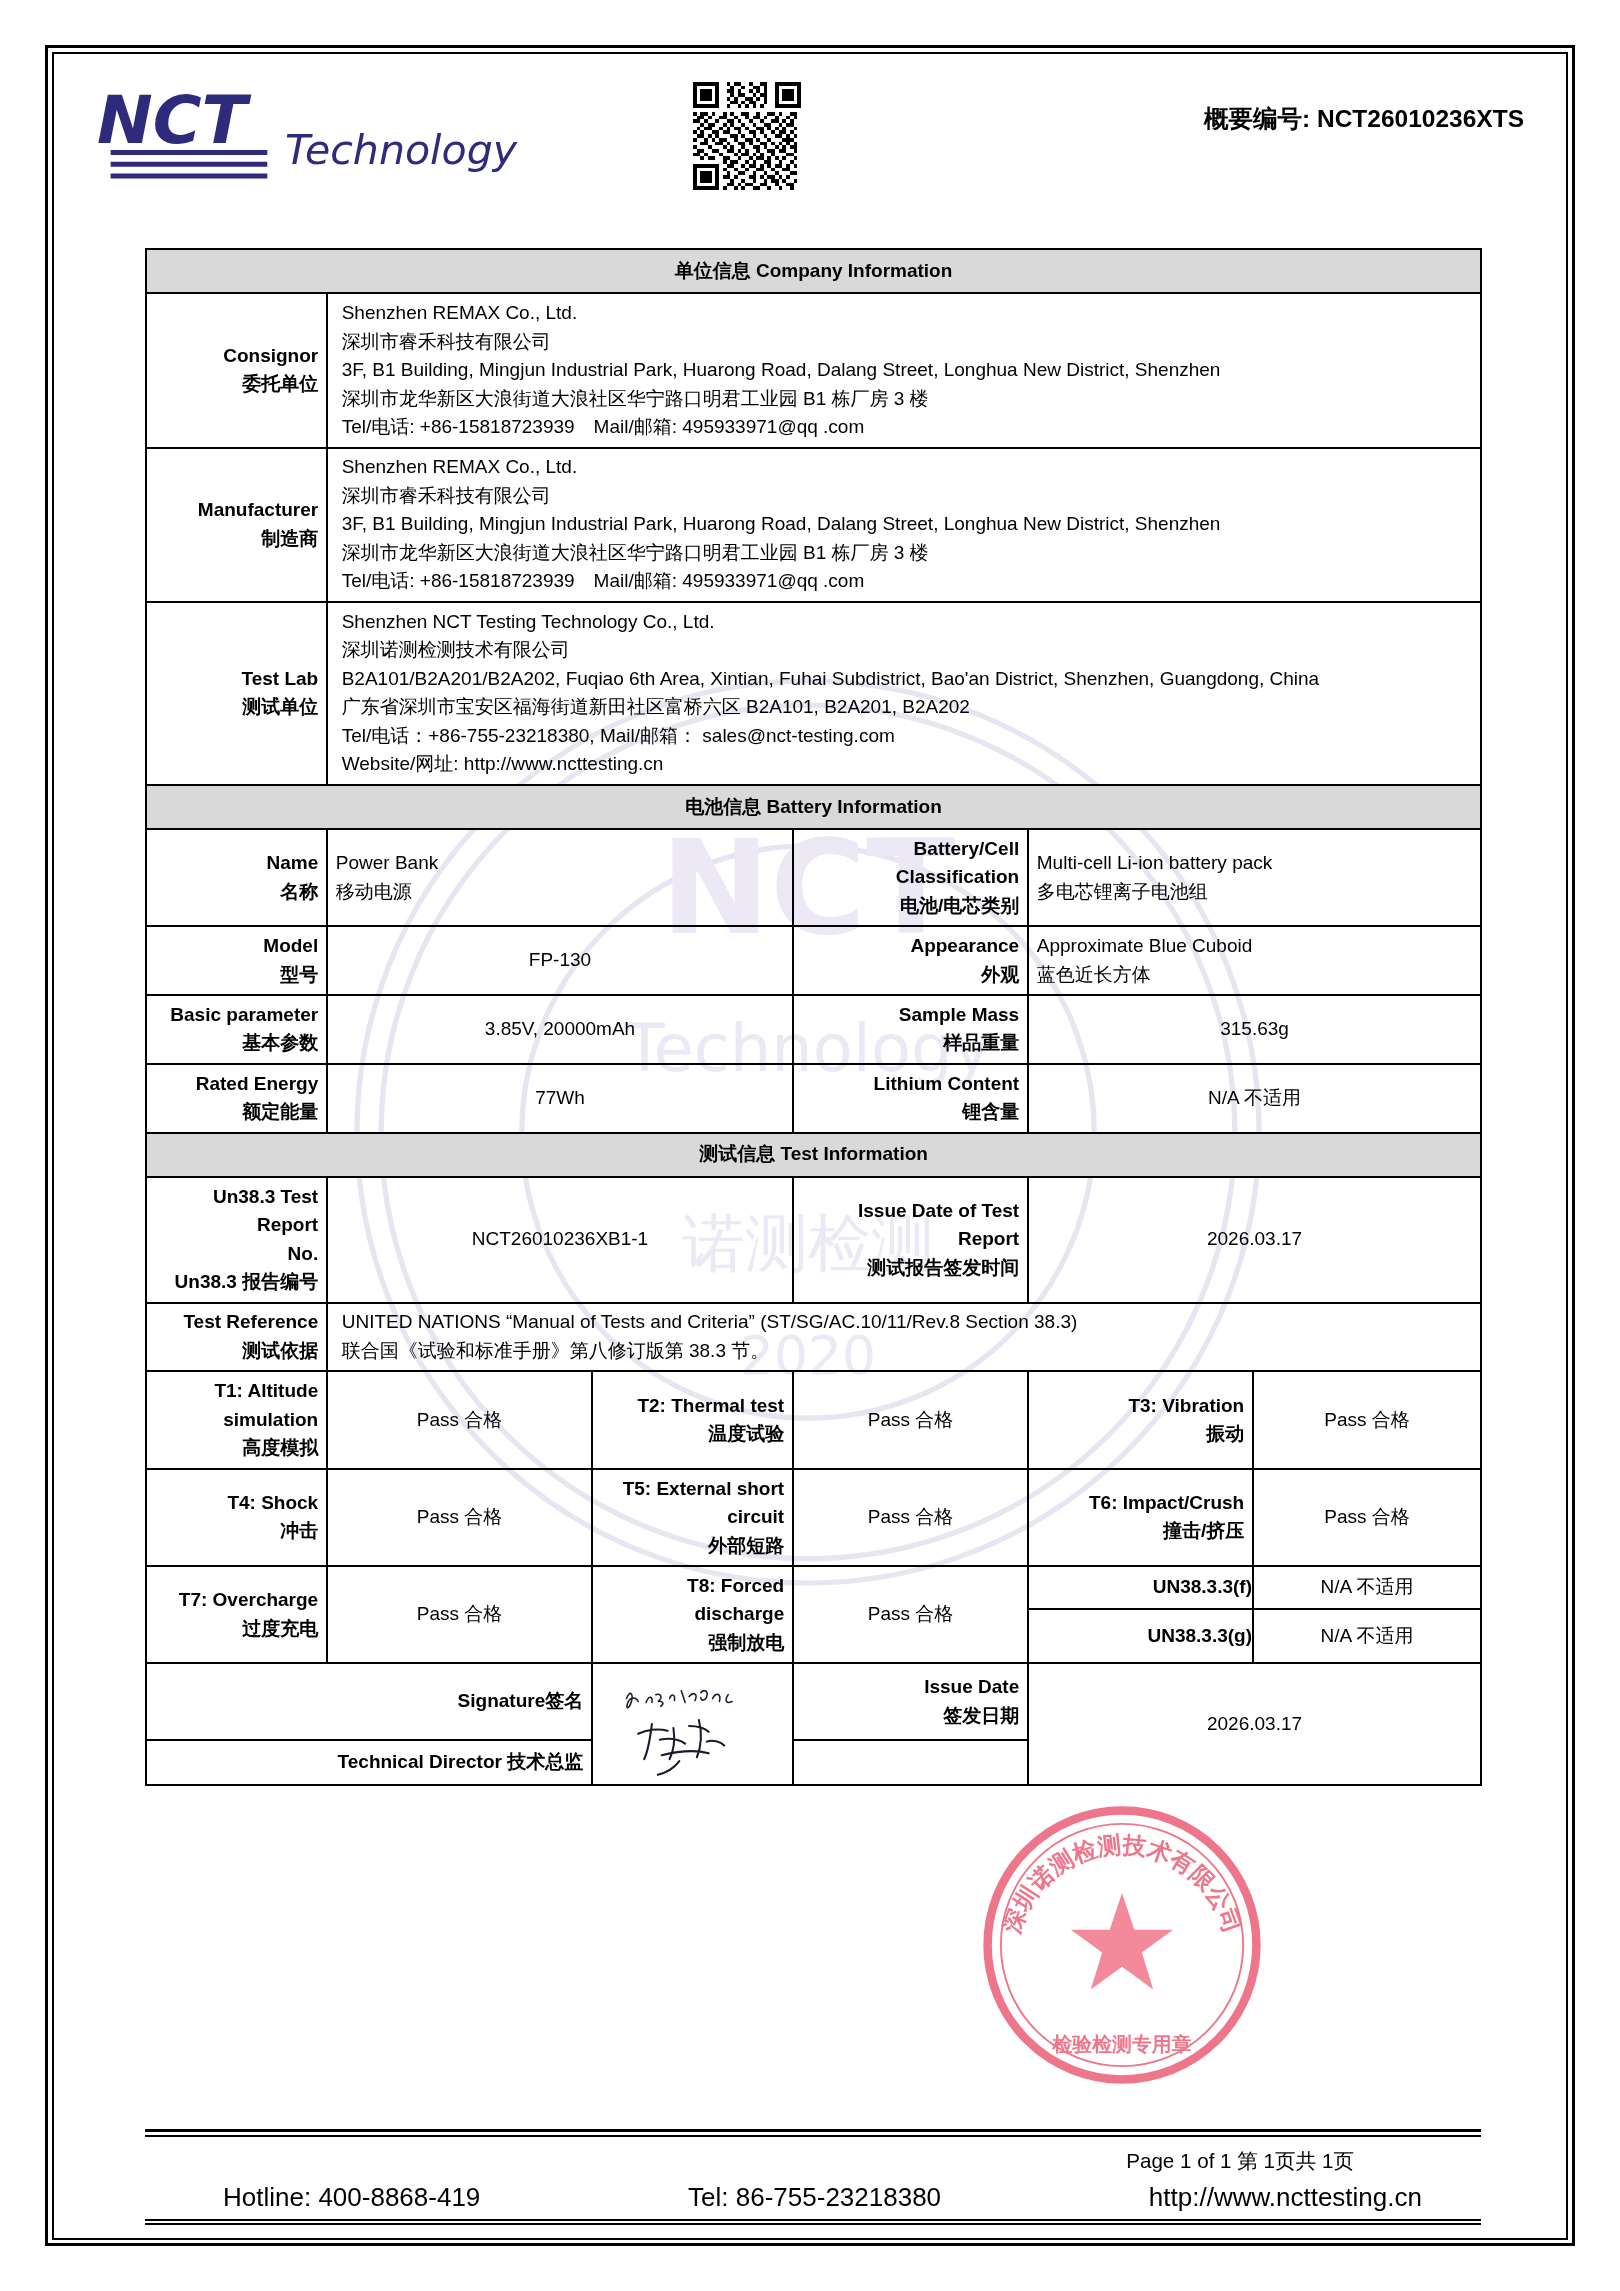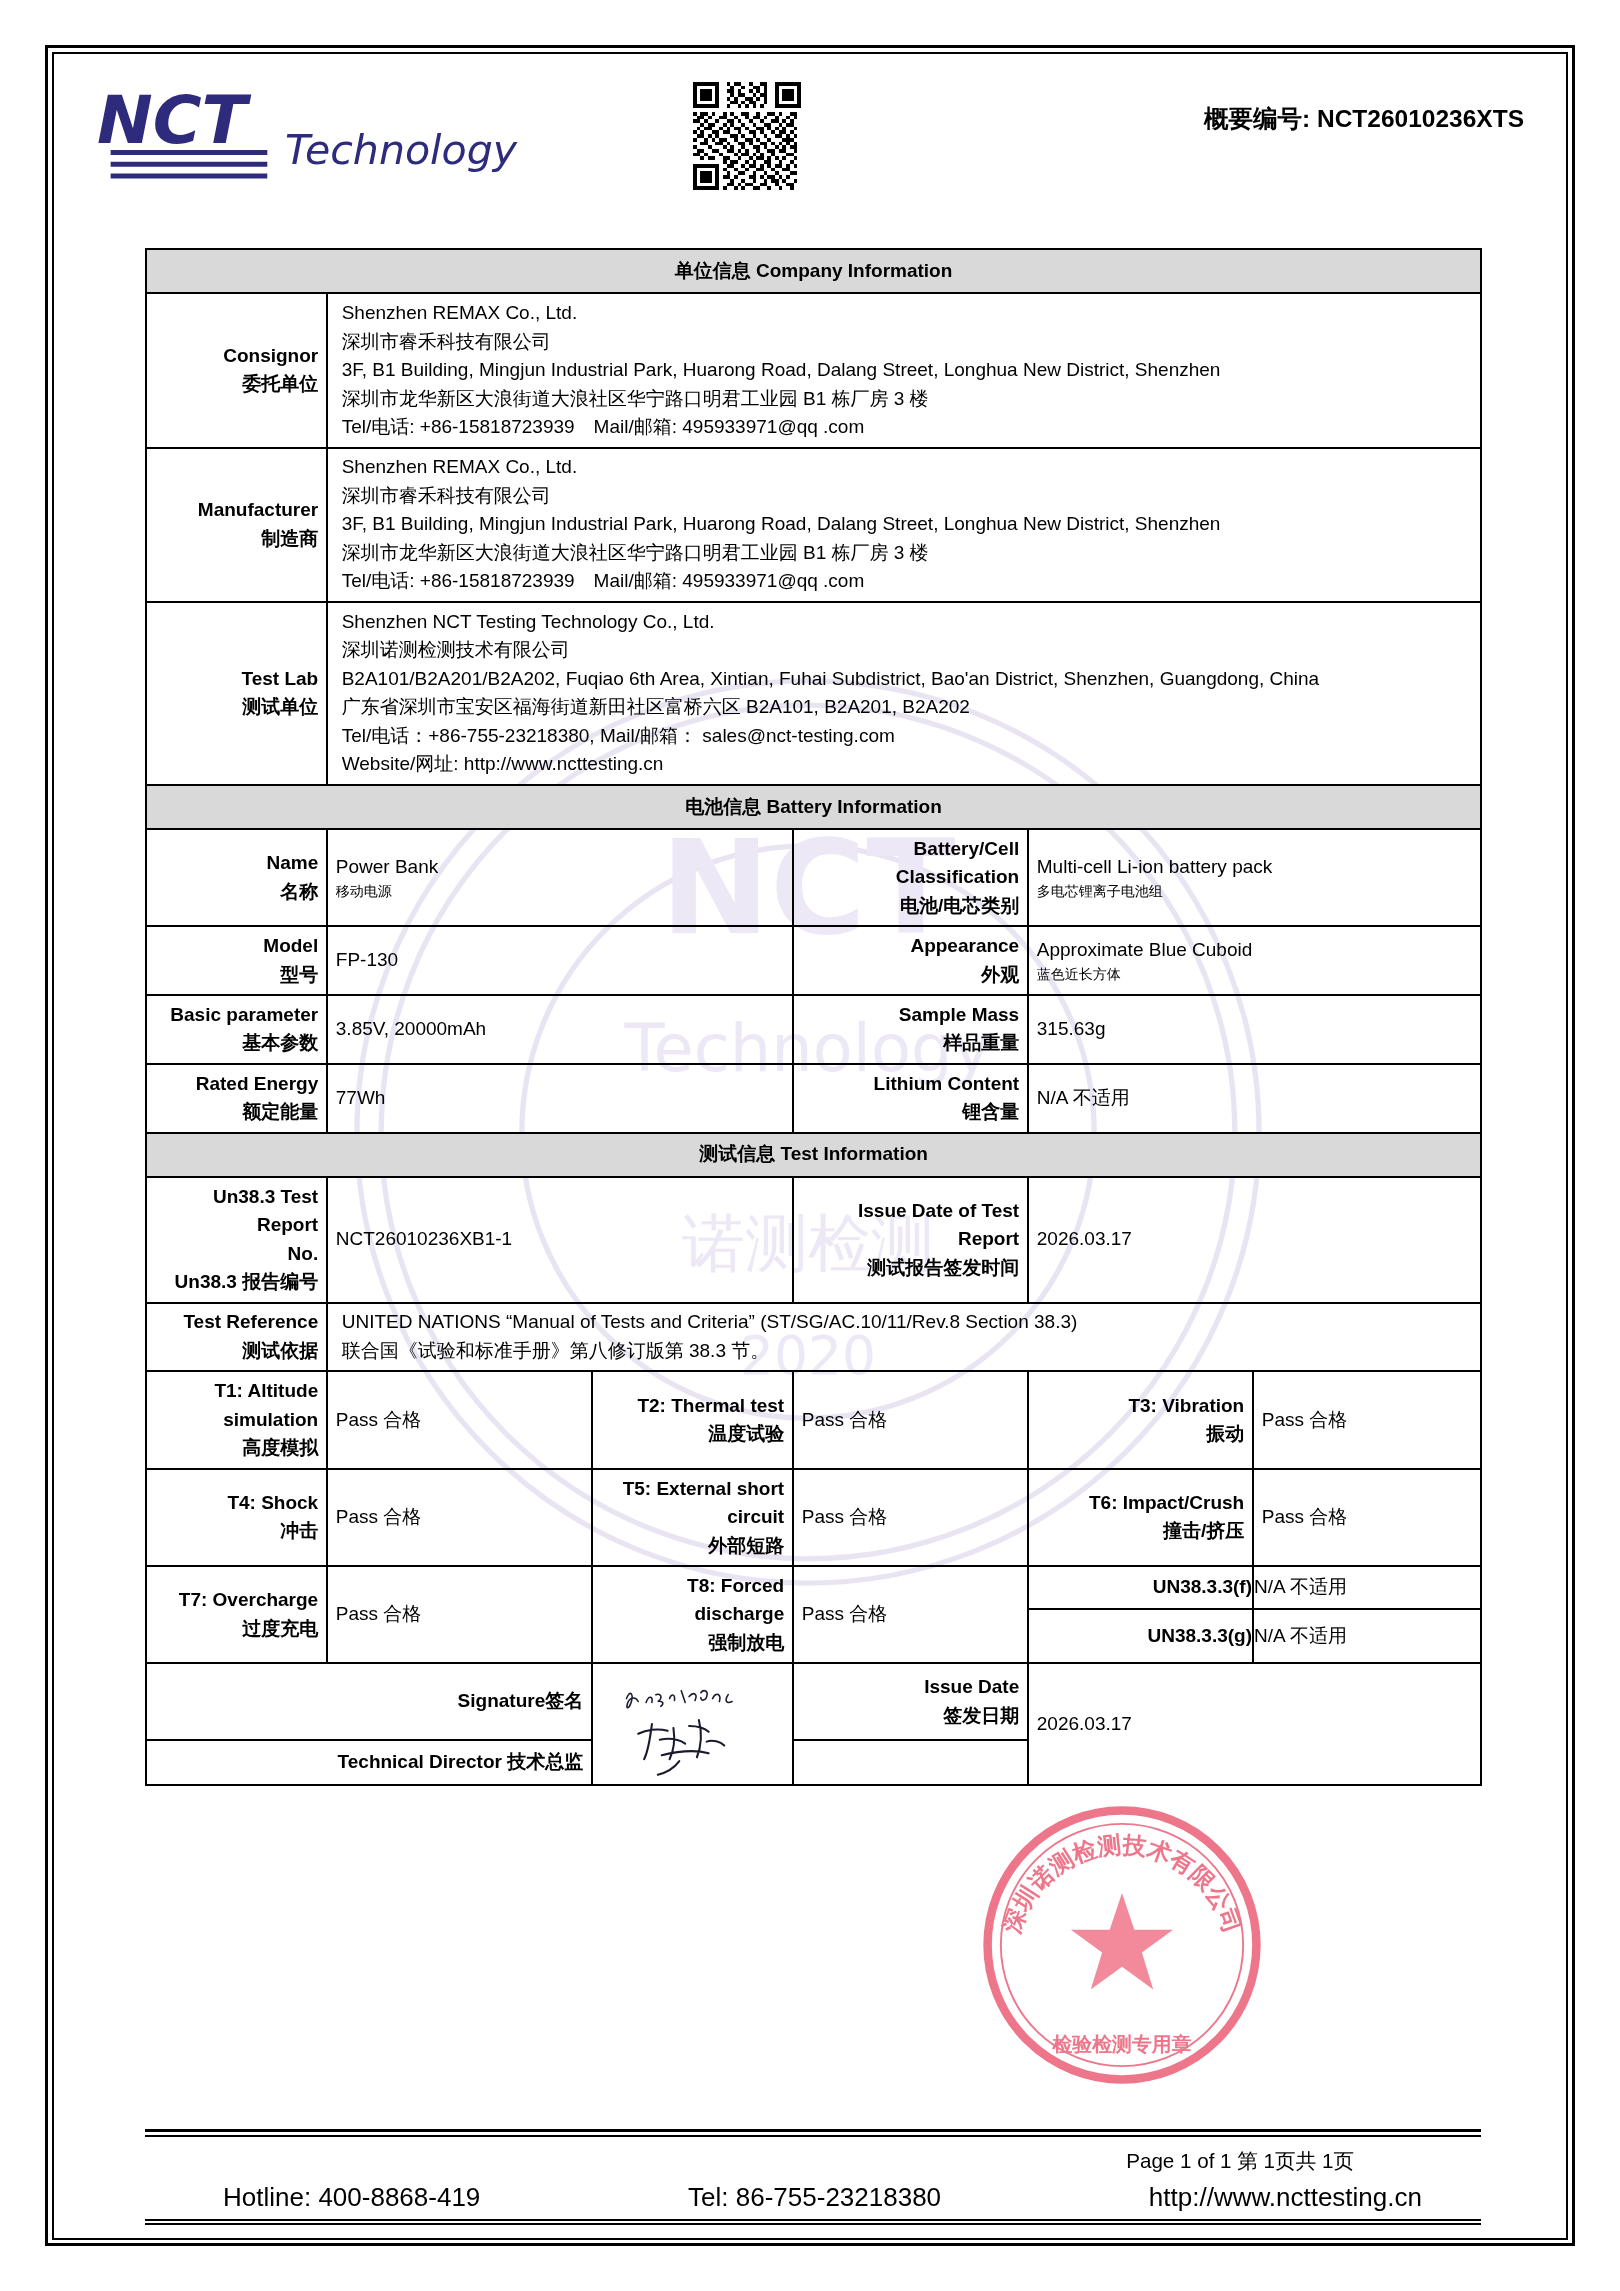--- a/index.html
+++ b/index.html
@@ -109,29 +109,29 @@
     font-weight: bold;
     font-size: 20.6px;
     padding: 6.9px 0 !important;
   }
   .lbl {
     text-align: right;
     font-weight: bold;
     font-size: 19.6px;
     line-height: 1.55;
   }
-  .val { text-align: left; }
+  .val { text-align: center; }
   .body-cell {
     text-align: left;
     padding-left: 13.7px !important;
     font-size: 19px;
     line-height: 1.72;
   }
   .two-line { line-height: 1.5; }
-  .sub { font-size: 14px; }
+  .sub { font-size: 19px; }
 
   
   .sigcell { position: relative; height: 57px; }
   .sig-img { display:block; margin: 0 auto; }
 
   
   .stamp {
     position: absolute;
     left: 980px; top: 1803px;
     width: 284px; height: 284px;

